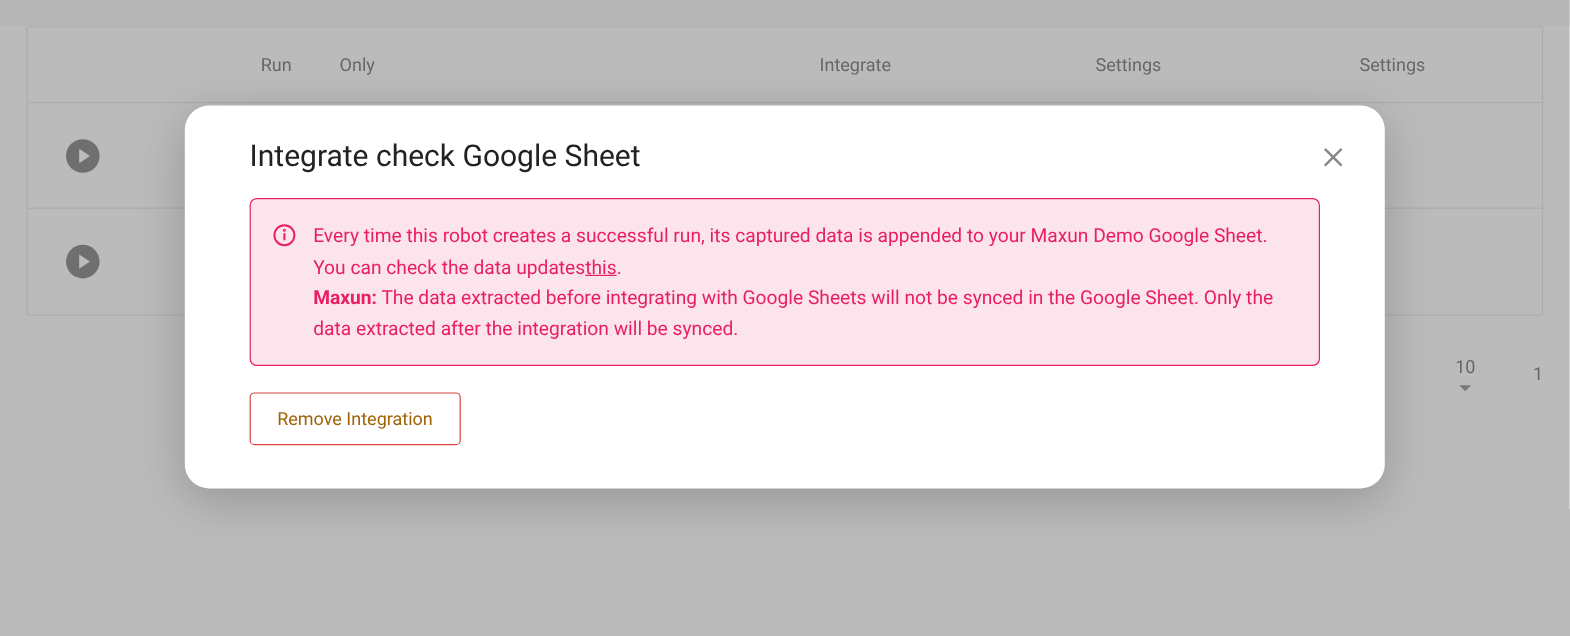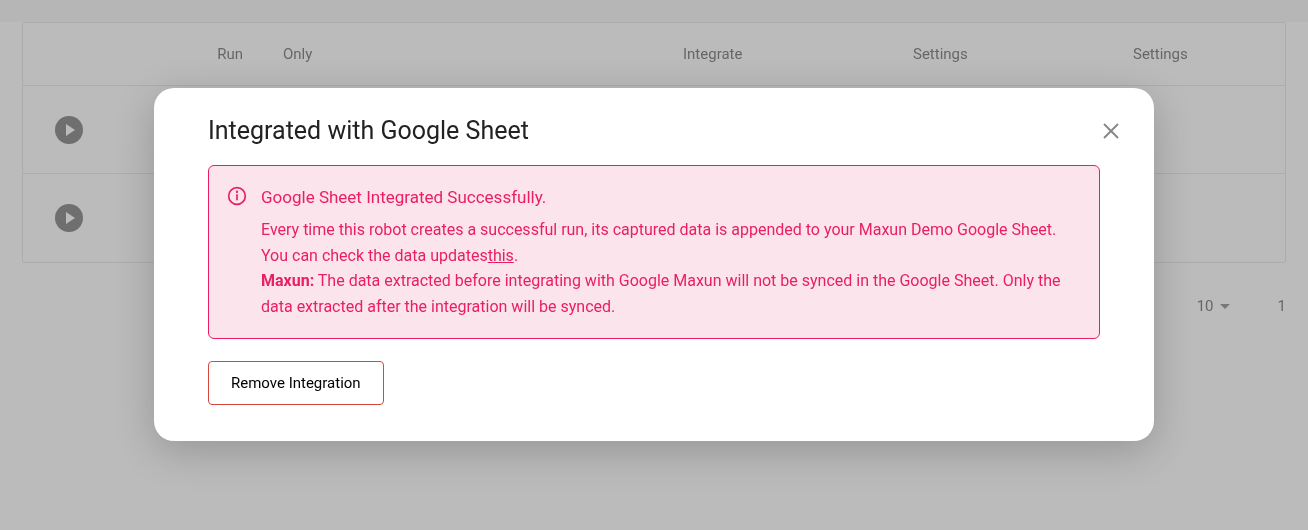--- a/index.html
+++ b/index.html
@@ -93,20 +93,21 @@
       padding: 12px 22px;
       font-size: 15px;
       color: #555;
     }
     
     .pagination-select {
       display: flex;
       align-items: center;
       gap: 6px;
       margin-right: 48px;
+      flex-direction: column;
     }
     
     .dropdown-arrow {
       width: 0;
       height: 0;
       border-left: 5px solid transparent;
       border-right: 5px solid transparent;
       border-top: 5px solid #777;
     }
     
@@ -199,21 +200,21 @@
       cursor: pointer;
     }
     
     .alert-note-label {
       font-weight: 700;
     }
     
     .remove-button {
       border: 1px solid #d84840;
       background: white;
-      color: #000000;
+      color: #a16207;
       padding: 12px 22px;
       border-radius: 4px;
       font-size: 15px;
       cursor: pointer;
       font-family: inherit;
     }
   </style>
 </head>
 <body>
 
@@ -247,42 +248,41 @@
       <span>10</span>
       <div class="dropdown-arrow"></div>
     </div>
     <span>1</span>
   </div>
 </div>
 
 <div class="overlay">
   <div class="modal">
     <div class="modal-header">
-      <h2 class="modal-title">Integrated with Google Sheet</h2>
+      <h2 class="modal-title">Integrate check Google Sheet</h2>
       <div class="close-button">
         <svg width="18" height="18" viewBox="0 0 18 18" fill="none" stroke="#888" stroke-width="2">
           <line x1="2" y1="2" x2="16" y2="16"></line>
           <line x1="16" y1="2" x2="2" y2="16"></line>
         </svg>
       </div>
     </div>
     
     <div class="alert-box">
       <div class="info-icon">
         <svg viewBox="0 0 24 24" fill="none" stroke="#e91e63" stroke-width="2">
           <circle cx="12" cy="12" r="10"></circle>
           <line x1="12" y1="10" x2="12" y2="17"></line>
           <circle cx="12" cy="7" r="0.5" fill="#e91e63"></circle>
         </svg>
       </div>
       <div class="alert-content">
-        <div class="alert-title">Google Sheet Integrated Successfully.</div>
         <div class="alert-body">
           <span>Every time this robot creates a successful run, its captured data is appended to your Maxun Demo Google Sheet. You can check the data updates</span><span class="alert-link">this</span><span>.</span>
           <br>
-          <span class="alert-note-label">Maxun:</span><span> The data extracted before integrating with Google Maxun will not be synced in the Google Sheet. Only the data extracted after the integration will be synced.</span>
+          <span class="alert-note-label">Maxun:</span><span> The data extracted before integrating with Google Sheets will not be synced in the Google Sheet. Only the data extracted after the integration will be synced.</span>
         </div>
       </div>
     </div>
     
     <button class="remove-button">Remove Integration</button>
   </div>
 </div>
 
 </body></html>

